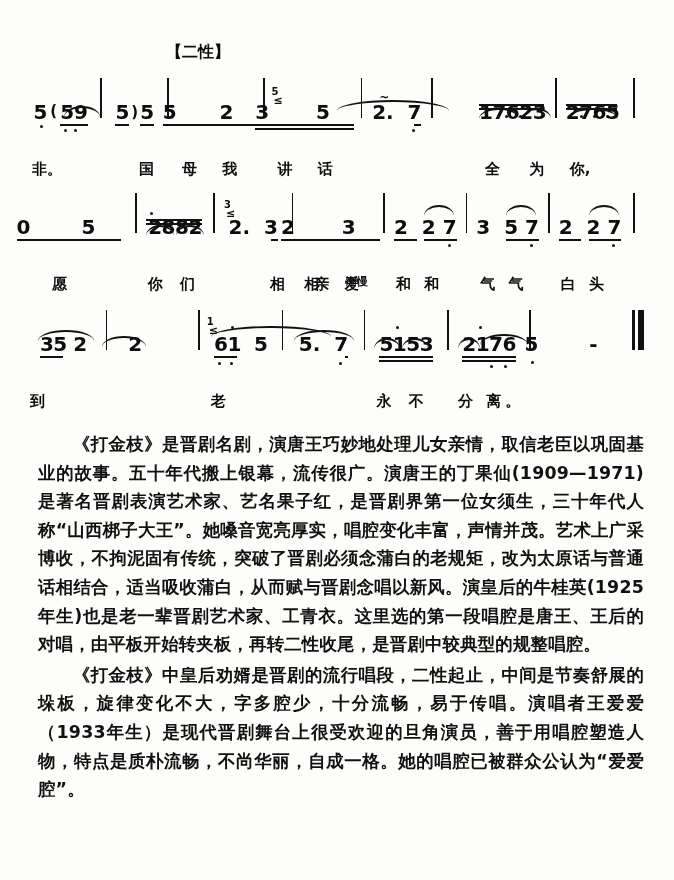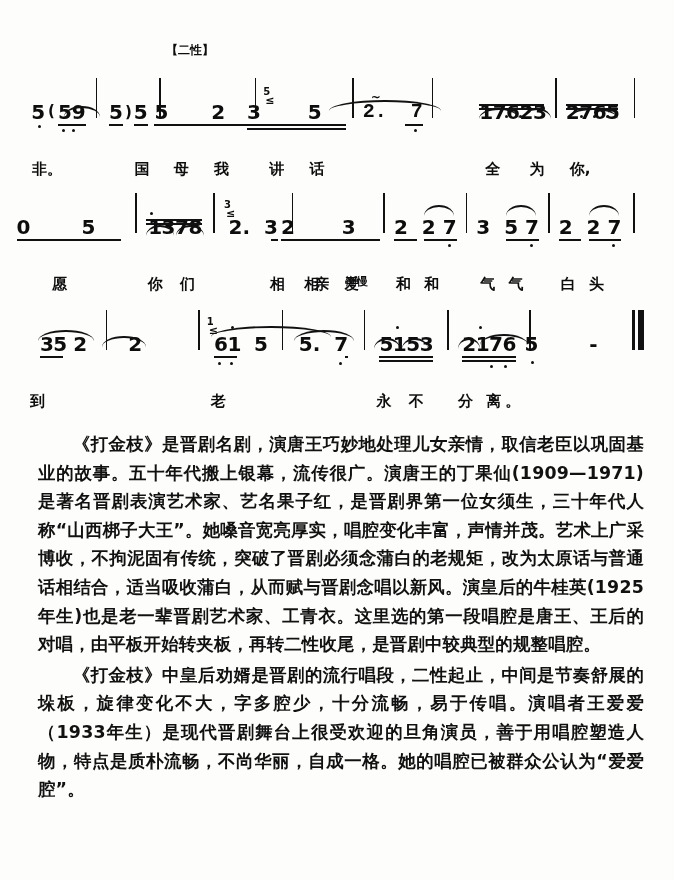--- a/index.html
+++ b/index.html
@@ -70,21 +70,21 @@
     position:absolute;
     border-top:2px solid #111;
     border-radius:50%/100% 100% 0 0;
     height:9px;
   }
   .tag{
     position:absolute;
     font-size:11px;font-weight:bold;
     white-space:nowrap;
   }
-  .tag.bracket{font-size:12px;}
+  .tag.bracket{font-size:16px;}
   .orn{position:absolute;font-size:11px;font-weight:bold;}
 
   
   .prose{
     position:absolute;
     left:38px;right:30px;top:382px;
     font-family:"DejaVu Sans","Liberation Sans",sans-serif;
   }
   .prose p{
     margin:0 0 2px 0;
@@ -152,21 +152,21 @@
             <span class="beam1" style="left:0;right:16px;bottom:-4px;"></span>
             <span class="beam2" style="left:0;right:16px;bottom:-8px;"></span>
           </div>
           <div class="lyr" style="left:4px;letter-spacing:10px;">讲 话</div>
         </div>
 
         <div class="barline"></div>
 
         <div class="cell" style="width:80px;">
           <div class="orn" style="left:8px;top:-12px;font-size:12px;">~</div>
-          <div class="num" style="position:relative;font-family:Liberation Mono, monospace;">2.&nbsp;&nbsp;7
+          <div class="num" style="position:relative;">2.&nbsp;&nbsp;7
             <span class="beam1" style="left:42px;right:0;bottom:-4px;"></span>
             <span class="dot" style="right:6px;bottom:-10px;"></span>
           </div>
           <div class="slur" style="width:112px;left:-34px;top:-2px;"></div>
           <div class="lyr" style="left:4px;"></div>
         </div>
 
         <div class="barline"></div>
 
         <div class="cell" style="width:92px;margin-left:37px;">
@@ -203,21 +203,21 @@
         <div class="cell" style="width:96px;">
           <div class="num" style="position:relative;letter-spacing:22px;padding-right:22px;">0 5
             <span class="beam1" style="left:0;right:18px;bottom:-4px;"></span>
           </div>
           <div class="lyr" style="left:22px;">愿</div>
         </div>
 
         <div class="barline"></div>
 
         <div class="cell" style="width:86px;">
-          <div class="num" style="position:relative;letter-spacing:-0.5px;">1378</div>
+          <div class="num" style="position:relative;letter-spacing:-0.5px;">2882</div>
           <div class="dot" style="left:4px;top:-5px;"></div>
           <div class="beam1" style="left:0;right:2px;bottom:16px;"></div>
           <div class="beam2" style="left:0;right:2px;bottom:12px;"></div>
           <div class="slur" style="width:28px;left:0px;top:8px;"></div>
           <div class="slur" style="width:28px;left:30px;top:8px;"></div>
           <div class="lyr" style="left:2px;letter-spacing:6px;">你 们</div>
         </div>
 
         <div class="barline"></div>
 

